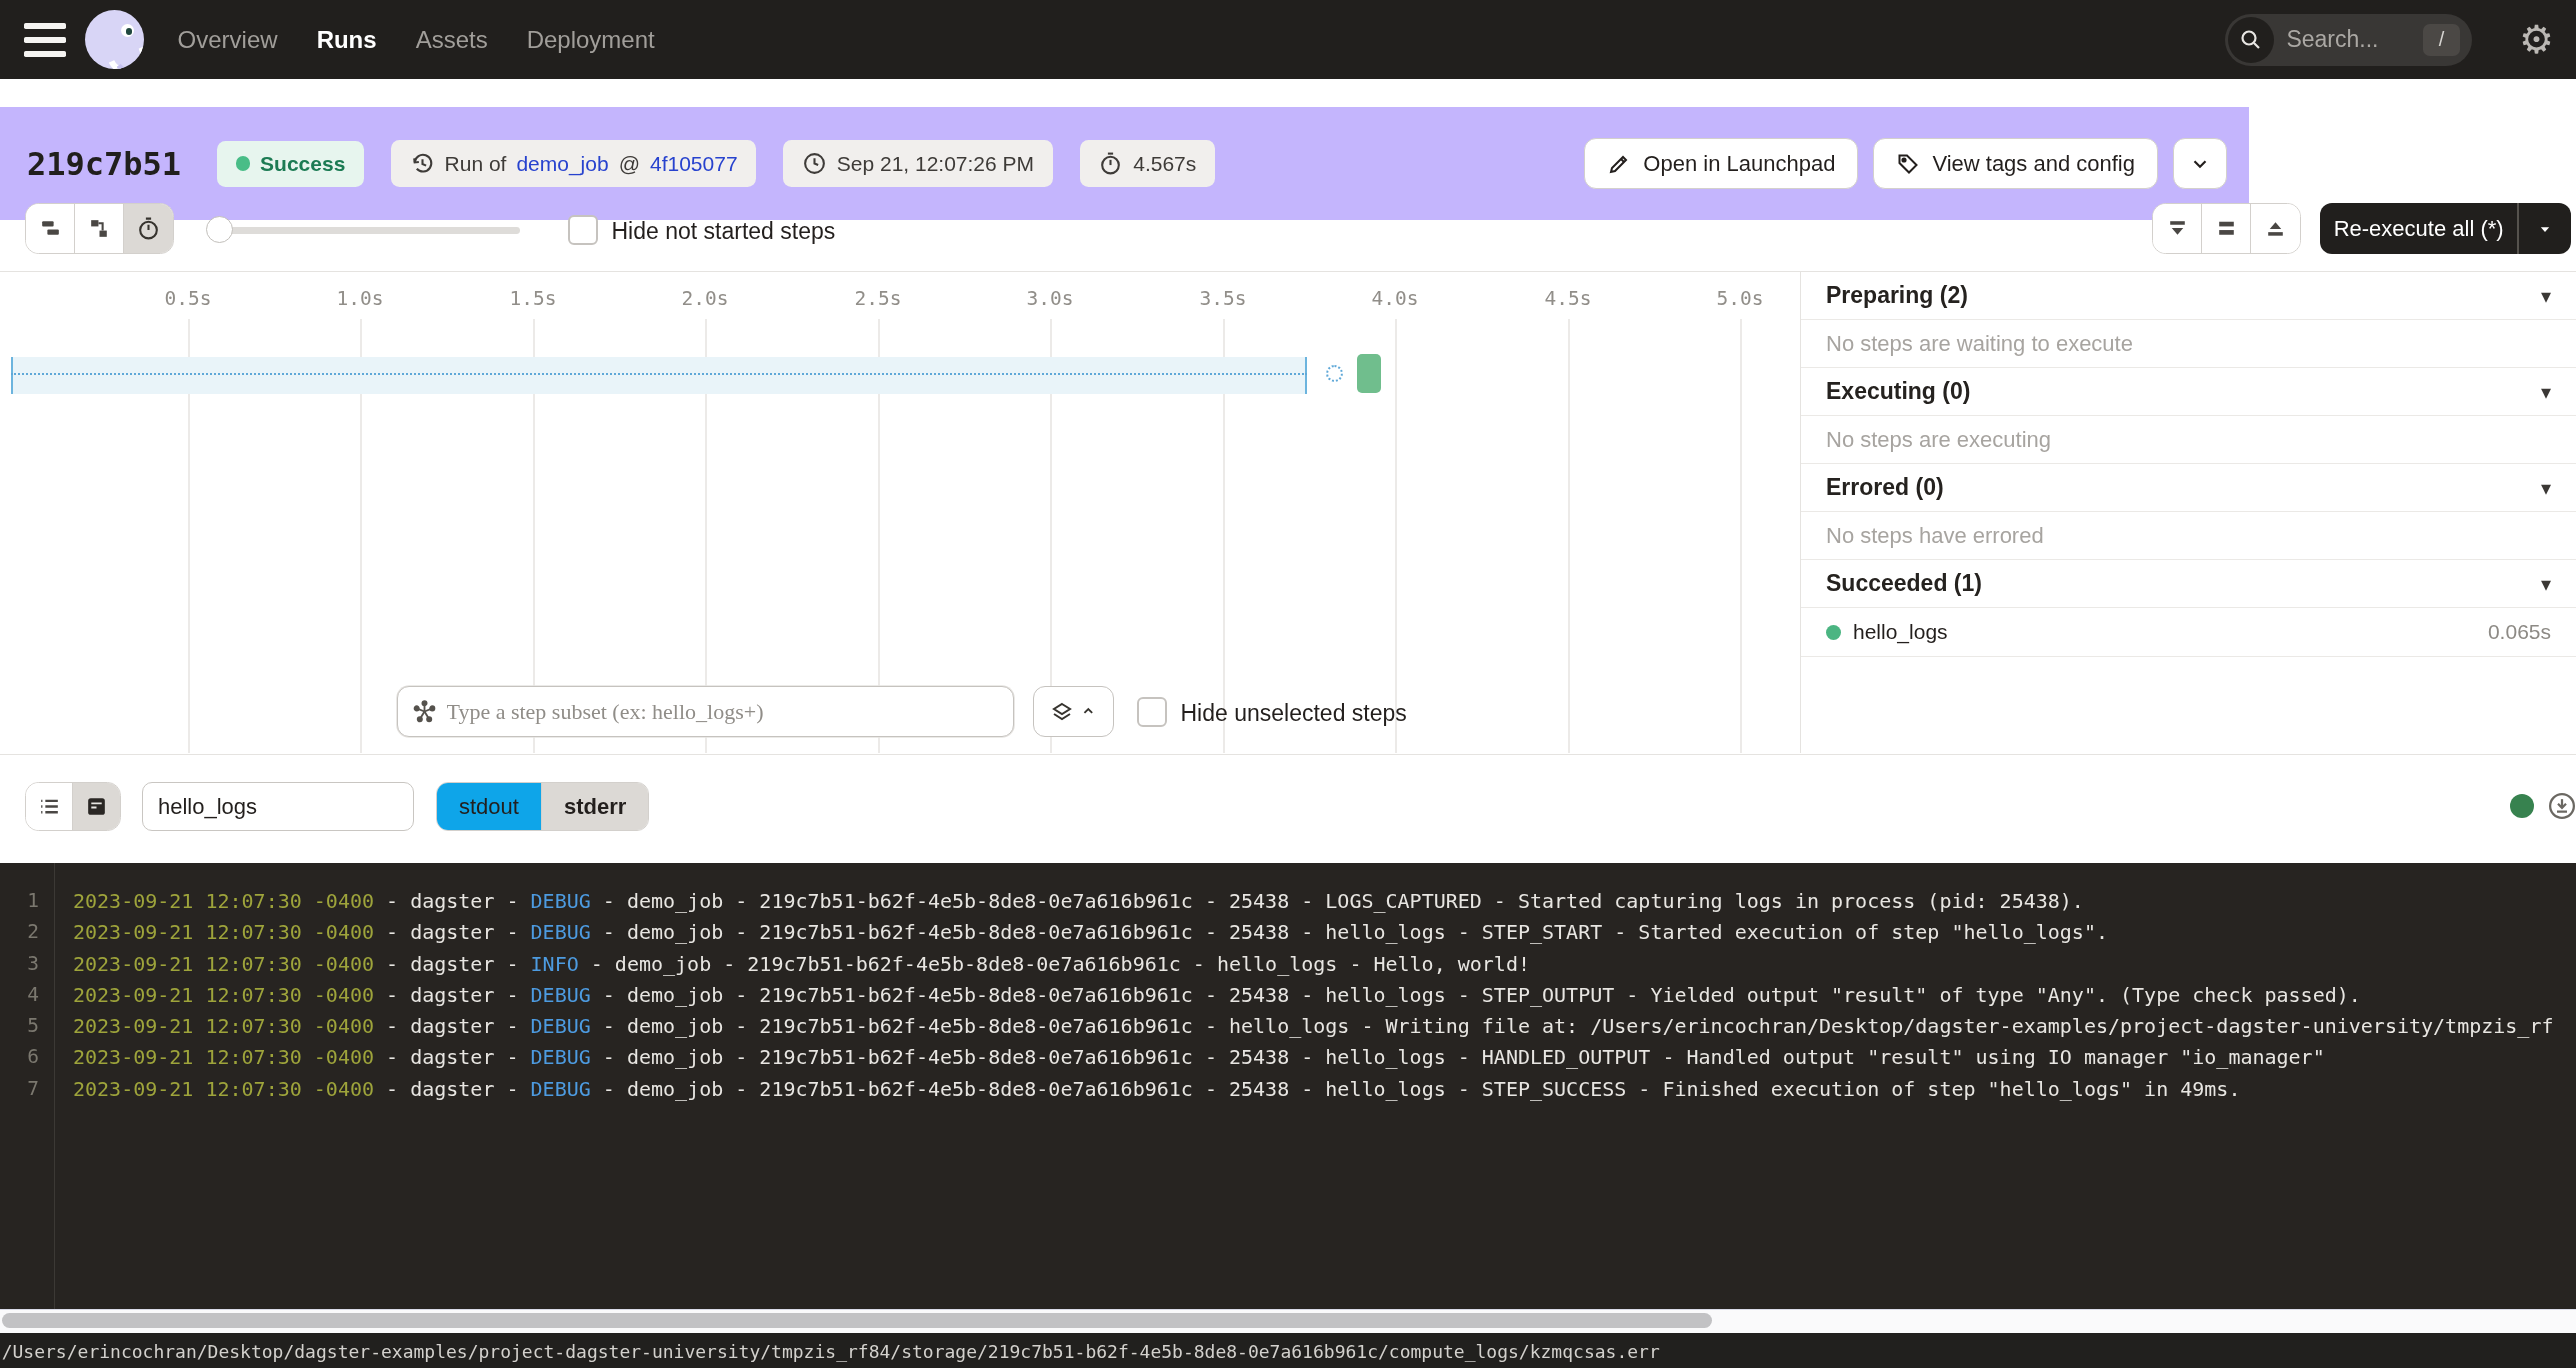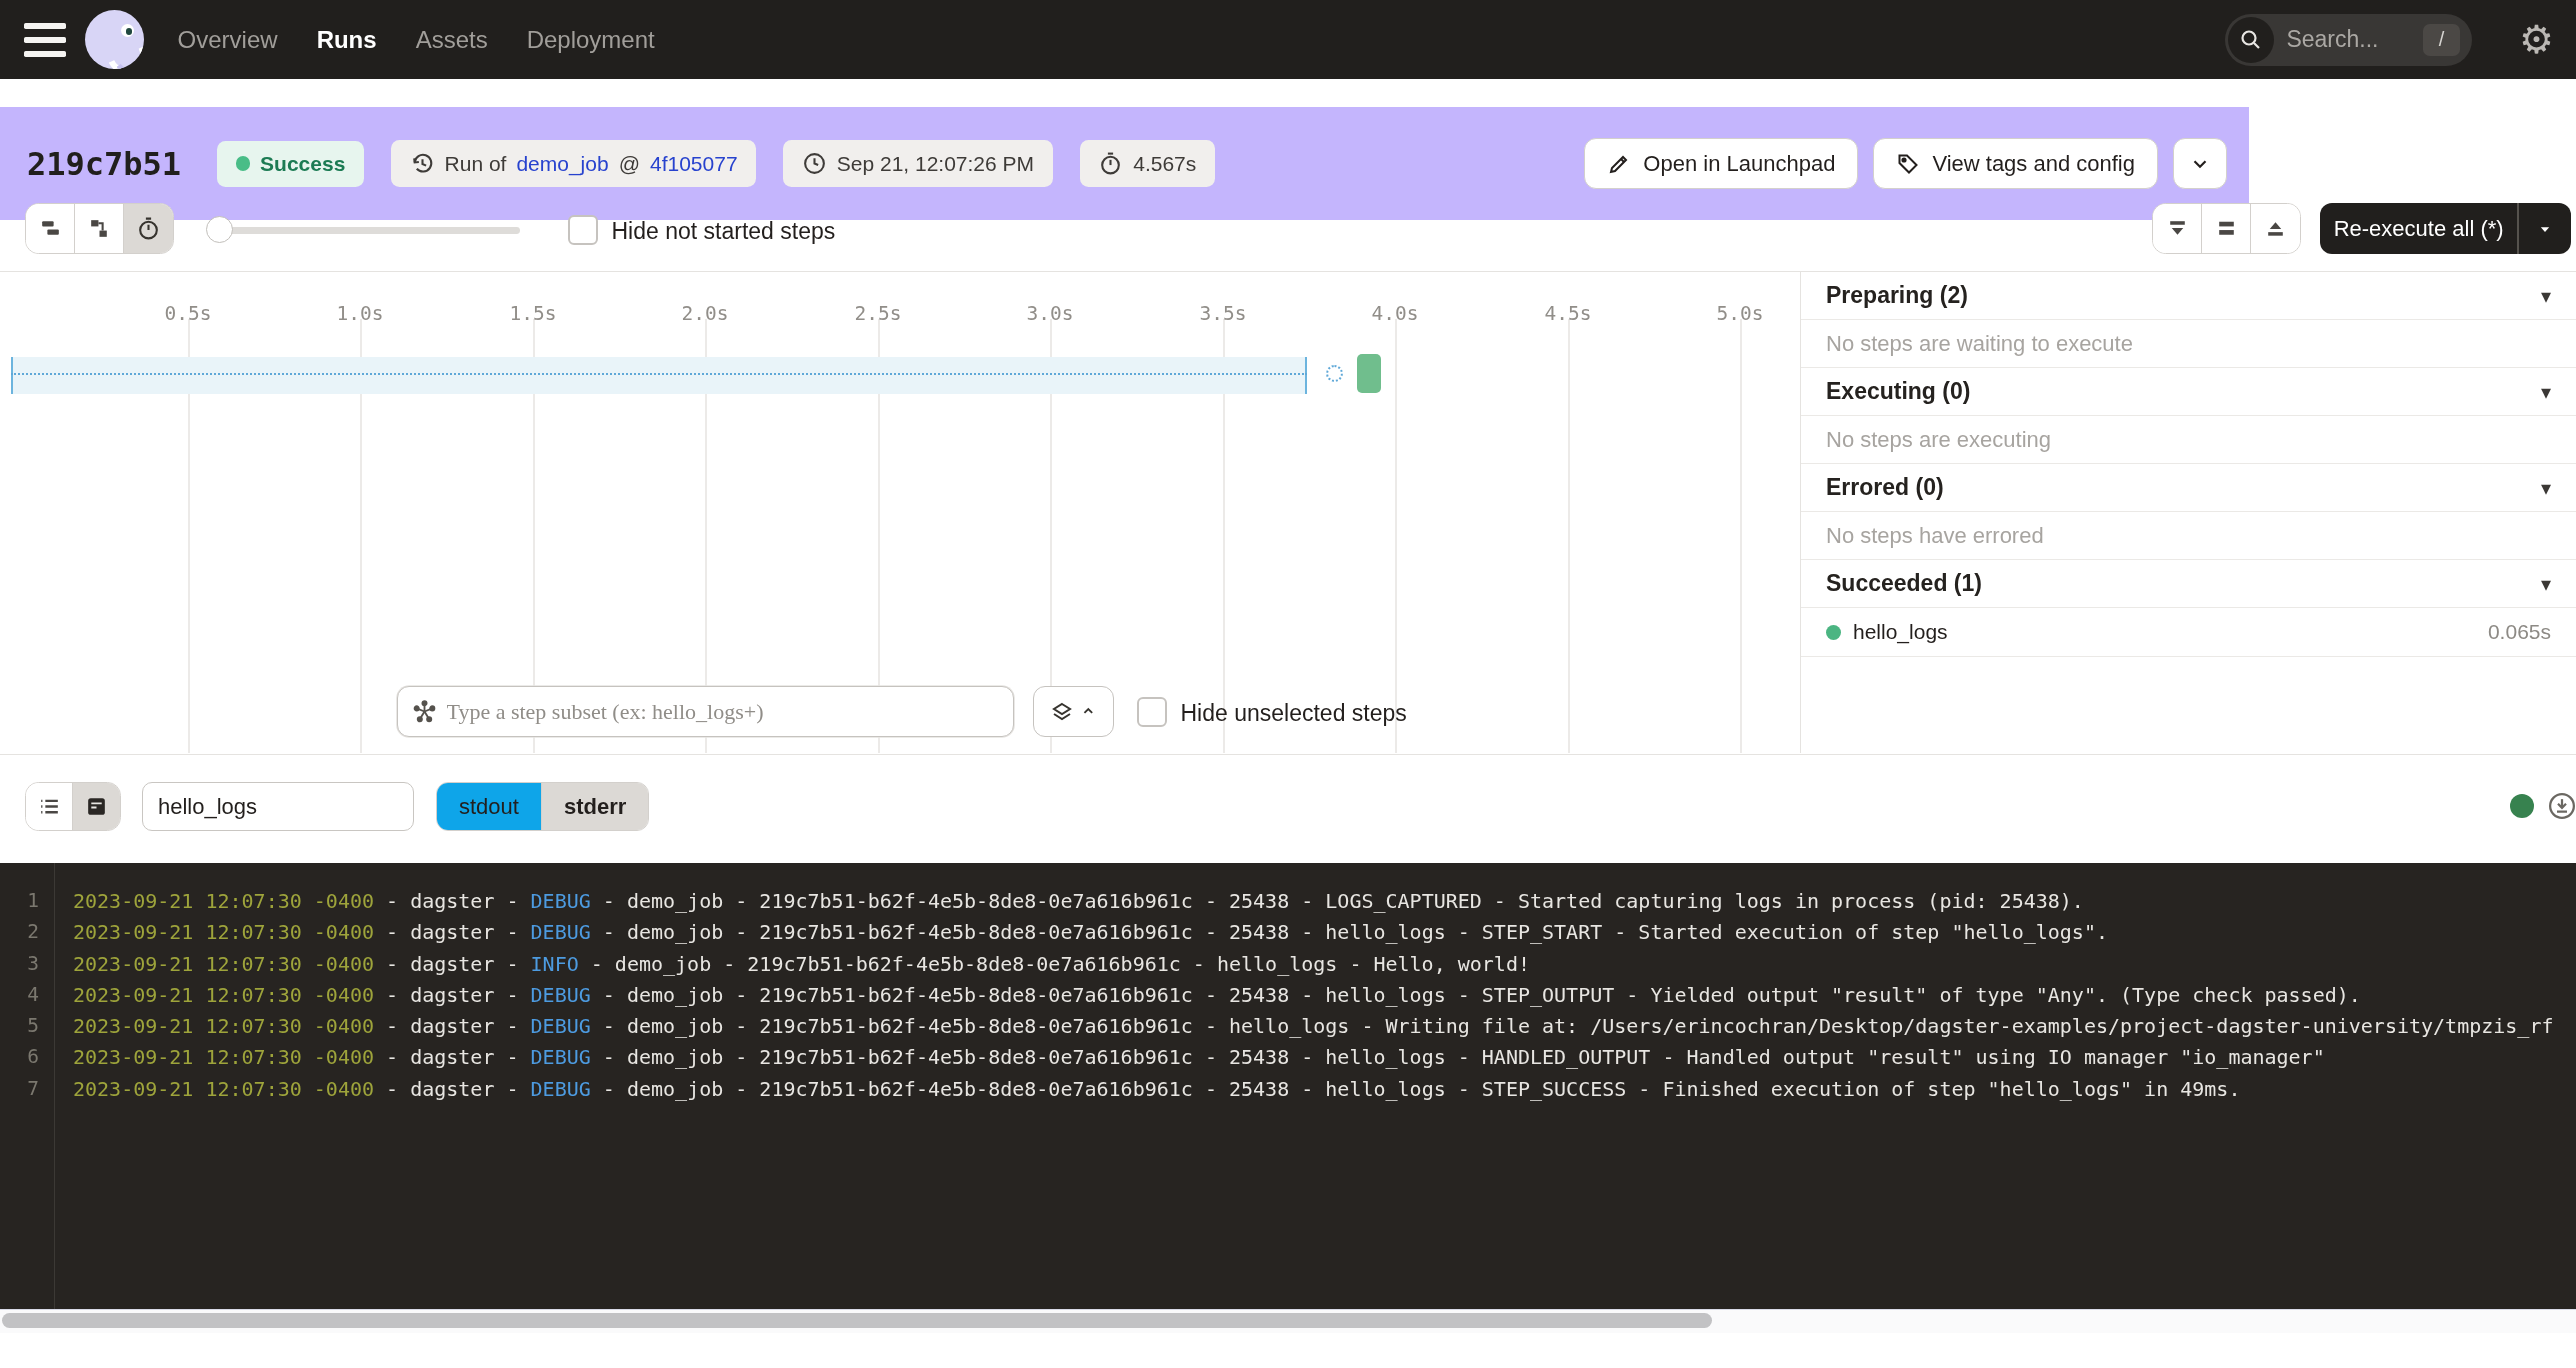--- a/index.html
+++ b/index.html
@@ -50,21 +50,21 @@
   .slider-knob { left:206px; top:216px; width:27px; height:27px; background:#fff; border:1.7px solid #C2BFBB; border-radius:50%; cursor:grab; }
   .checkbox { width:30px; height:30px; border:2.5px solid #C6C3BF; border-radius:6px; background:#fff; cursor:pointer; }
   .cblabel { font-size:23px; color:#231F1D; margin-left:13.5px; }
   .reexec { left:2320px; top:203px; width:251px; height:51px; background:#211F1D; border-radius:12px; display:flex; align-items:center; color:#fff; font-size:22px; cursor:pointer; }
   .reexec .main { flex:1; text-align:center; }
   .reexec .split { width:1.7px; height:51px; background:#56534E; }
   .reexec .caret { width:52px; display:flex; align-items:center; justify-content:center; }
 
   
   .ganttpane { left:0; top:271px; width:1800px; height:482px; border-top:1.7px solid #E5E3E0; overflow:hidden; background:#fff; }
-  .tick { position:absolute; top:30px; transform:translateX(-50%); font-size:19.5px; color:#918E89; }
+  .tick { position:absolute; top:15px; transform:translateX(-50%); font-size:19.5px; color:#918E89; }
   .gridline { position:absolute; top:47px; width:1.7px; height:435px; background:#ECEAE8; }
   .waitband { position:absolute; left:11px; top:85px; width:1296px; height:37px; background:#E9F4F9; border-left:2.5px solid #6CB4DE; border-right:2.5px solid #6CB4DE; }
   .waitline { position:absolute; left:11px; top:101px; width:1296px; height:0; border-top:2.5px dotted #5FA8D8; }
   .stepcircle { position:absolute; left:1326px; top:93px; width:17px; height:17px; border:2.5px dotted #5FA8D8; border-radius:50%; background:#fff; }
   .stepbar { position:absolute; left:1357px; top:82px; width:24px; height:39px; background:#70BE8D; border-radius:5px; cursor:pointer; }
   .subsetinput { position:absolute; left:397px; top:414px; width:617px; height:51px; border:1.7px solid #C6C3BF; border-radius:12px; background:#fff; display:flex; align-items:center; box-shadow:0 0 0 0.8px #E5E3E0; }
   .subsetinput input { border:none; outline:none; font-size:22px; color:#231F1D; flex:1; margin-left:10px; font-family:Liberation Serif, serif; }
   .subsetinput input::placeholder { color:#908D88; }
   .graphbtn { position:absolute; left:1033px; top:414px; width:81px; height:51px; border:1.7px solid #C6C3BF; border-radius:12px; background:#fff; display:flex; align-items:center; justify-content:center; gap:5px; cursor:pointer; }
 
@@ -422,15 +422,18 @@
     </div>
     <div class="logline" style="top:210px;">
       <span class="lnum">7</span>
       <span class="ltext"><span class="seg-ts">2023-09-21 12:07:30 -0400</span><span class="seg-mid"> - dagster - </span><span class="seg-level">DEBUG</span><span class="seg-rest"> - demo_job - 219c7b51-b62f-4e5b-8de8-0e7a616b961c - 25438 - hello_logs - STEP_SUCCESS - Finished execution of step "hello_logs" in 49ms.</span></span>
     </div>
   </div>
 
   <div class="abs hscroll">
     <div class="hthumb"></div>
   </div>
+  <div class="abs statusbar mono">
+    <span>/Users/erincochran/Desktop/dagster-examples/project-dagster-university/tmpzis_rf84/storage/219c7b51-b62f-4e5b-8de8-0e7a616b961c/compute_logs/kzmqcsas.err</span>
+  </div>
 
 </div>
 
 
 </body></html>

